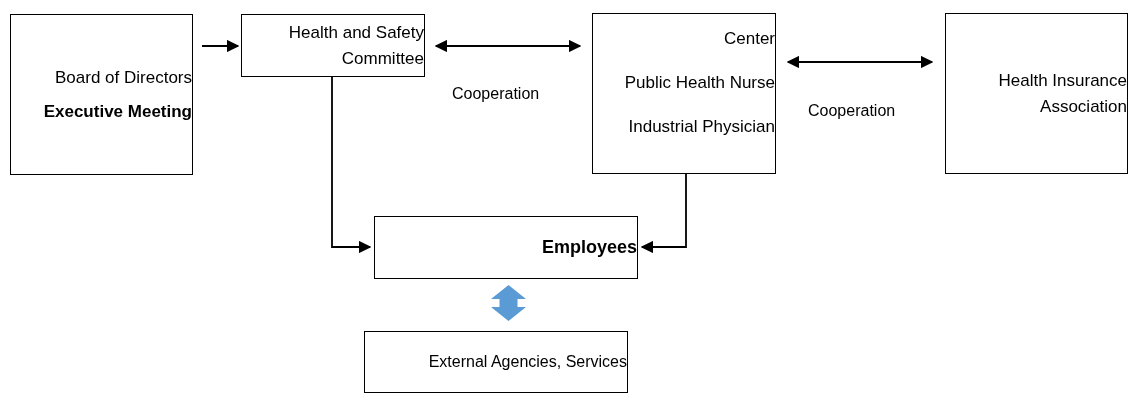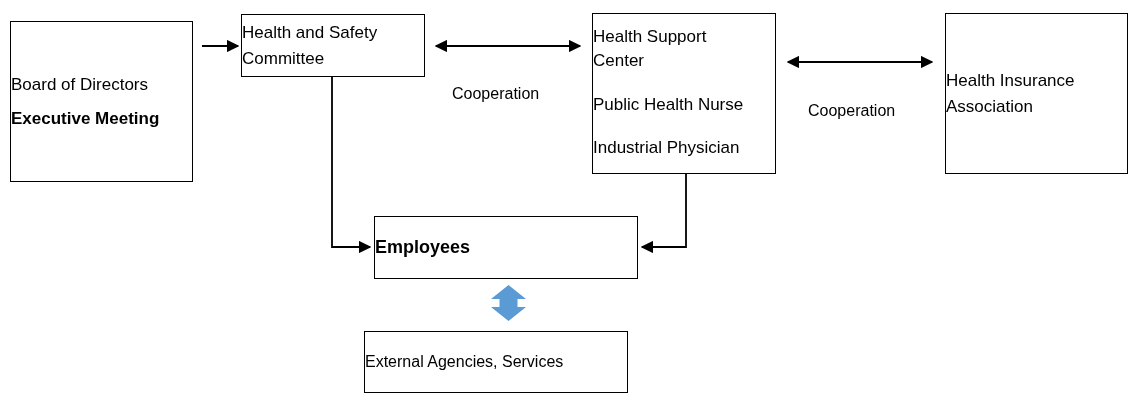--- a/index.html
+++ b/index.html
@@ -21,38 +21,38 @@
   }
   .node-box {
     position: absolute;
     box-sizing: border-box;
     border: 1.6px solid #000000;
     background: #ffffff;
     display: flex;
     flex-direction: column;
     align-items: center;
     justify-content: center;
-    text-align: left;
+    text-align: right;
     font-size: 17px;
     line-height: 1.28;
     color: #000000;
     z-index: 3;
   }
   .node-line {
     display: block;
     width: 100%;
     white-space: nowrap;
   }
   .node-line + .node-line {
     margin-top: 4px;
   }
   
   #box-board {
     left: 10px;
-    top: 21px;
+    top: 14px;
     width: 183px;
     height: 161px;
     justify-content: center;
   }
   #box-board .node-line + .node-line {
     margin-top: 12px;
     font-weight: bold;
   }
   
   #box-committee {
@@ -167,21 +167,20 @@
     <span class="node-line">Board of Directors</span>
     <span class="node-line">Executive Meeting</span>
   </div>
 
   <div class="node-box" id="box-committee">
     <span class="node-line">Health and Safety</span>
     <span class="node-line">Committee</span>
   </div>
 
   <div class="node-box" id="box-support">
-    <span class="node-line">Health Support</span>
     <span class="node-line" style="margin-top:2px;">Center</span>
     <span class="node-line">Public Health Nurse</span>
     <span class="node-line">Industrial Physician</span>
   </div>
 
   <div class="node-box" id="box-employees">
     <span class="node-line">Employees</span>
   </div>
 
   <div class="node-box" id="box-insurance">

